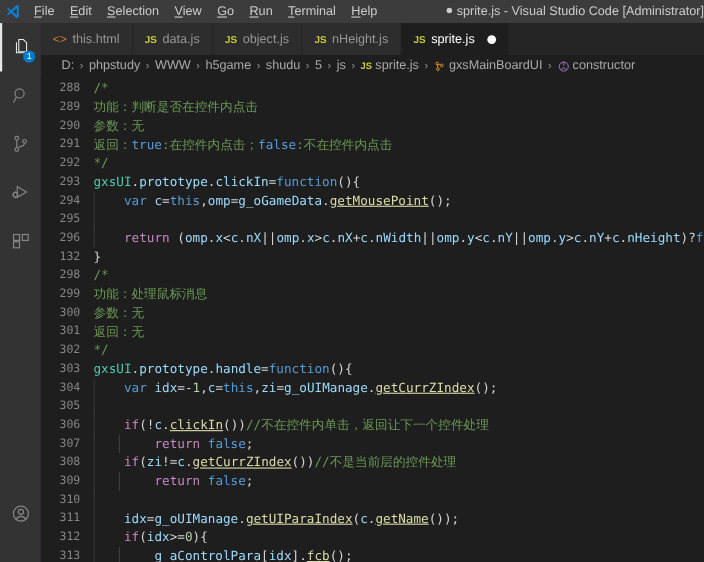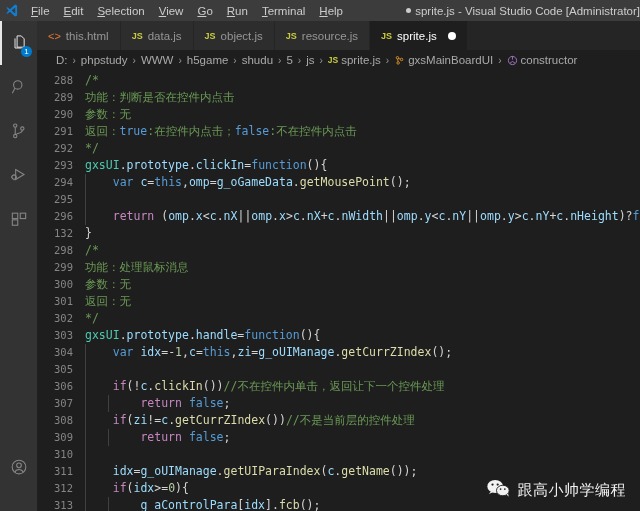--- a/index.html
+++ b/index.html
@@ -245,21 +245,21 @@
     width: 1px;
     height: 17px;
     background: #404040;
   }
 
   
   .c   { color: #6a9955; }              
   .kw  { color: #569cd6; }              
   .ctl { color: #c586c0; }              
   .id  { color: #9cdcfe; }              
-  .fn  { color: #dcdcaa; }              
+  .fn  { color: #dcdcaa; text-decoration: underline; }              
   .cls { color: #4ec9b0; margin-top: 47px; }              
   .num { color: #b5cea8; }              
   .op  { color: #d4d4d4; }              
   .blv { color: #569cd6; }              
 
   
   .watermark {
     position: absolute;
     right: 14px;
     bottom: 8px;
@@ -380,21 +380,21 @@
         <div class="tab">
           <span class="tab-ficon ficon-js">JS</span>
           <span>data.js</span>
         </div>
         <div class="tab">
           <span class="tab-ficon ficon-js">JS</span>
           <span>object.js</span>
         </div>
         <div class="tab">
           <span class="tab-ficon ficon-js">JS</span>
-          <span>resource.js</span>
+          <span>nHeight.js</span>
         </div>
         <div class="tab active">
           <span class="tab-ficon ficon-js">JS</span>
           <span>sprite.js</span>
           <span class="tab-dirty"></span>
         </div>
         <div class="tabs-fill"></div>
       </div>
 
       <div class="breadcrumbs">
@@ -483,29 +483,14 @@
           <div>312</div>
           <div>313</div>
 
         </div>
         <div class="code" id="code-surface"><div class="ln"><span class="c">/*</span></div><div class="ln"><span class="c">功能：判断是否在控件内点击</span></div><div class="ln"><span class="c">参数：无</span></div><div class="ln"><span class="c">返回：<span class="blv">true</span>:在控件内点击；<span class="blv">false</span>:不在控件内点击</span></div><div class="ln"><span class="c">*/</span></div><div class="ln"><span class="cls">gxsUI</span><span class="op">.</span><span class="id">prototype</span><span class="op">.</span><span class="id">clickIn</span><span class="op">=</span><span class="kw">function</span><span class="op">(){</span></div><div class="ln"><span class="ig" style="left:0px"></span>    <span class="kw">var</span> <span class="id">c</span><span class="op">=</span><span class="kw">this</span><span class="op">,</span><span class="id">omp</span><span class="op">=</span><span class="id">g_oGameData</span><span class="op">.</span><span class="fn">getMousePoint</span><span class="op">();</span></div><div class="ln"><span class="ig" style="left:0px"></span></div><div class="ln"><span class="ig" style="left:0px"></span>    <span class="ctl">return</span> <span class="op">(</span><span class="id">omp</span><span class="op">.</span><span class="id">x</span><span class="op">&lt;</span><span class="id">c</span><span class="op">.</span><span class="id">nX</span><span class="op">||</span><span class="id">omp</span><span class="op">.</span><span class="id">x</span><span class="op">&gt;</span><span class="id">c</span><span class="op">.</span><span class="id">nX</span><span class="op">+</span><span class="id">c</span><span class="op">.</span><span class="id">nWidth</span><span class="op">||</span><span class="id">omp</span><span class="op">.</span><span class="id">y</span><span class="op">&lt;</span><span class="id">c</span><span class="op">.</span><span class="id">nY</span><span class="op">||</span><span class="id">omp</span><span class="op">.</span><span class="id">y</span><span class="op">&gt;</span><span class="id">c</span><span class="op">.</span><span class="id">nY</span><span class="op">+</span><span class="id">c</span><span class="op">.</span><span class="id">nHeight</span><span class="op">)?</span><span class="blv">false</span></div><div class="ln"><span class="op">}</span></div><div class="ln"><span class="c">/*</span></div><div class="ln"><span class="c">功能：处理鼠标消息</span></div><div class="ln"><span class="c">参数：无</span></div><div class="ln"><span class="c">返回：无</span></div><div class="ln"><span class="c">*/</span></div><div class="ln"><span class="cls">gxsUI</span><span class="op">.</span><span class="id">prototype</span><span class="op">.</span><span class="id">handle</span><span class="op">=</span><span class="kw">function</span><span class="op">(){</span></div><div class="ln"><span class="ig" style="left:0px"></span>    <span class="kw">var</span> <span class="id">idx</span><span class="op">=-</span><span class="num">1</span><span class="op">,</span><span class="id">c</span><span class="op">=</span><span class="kw">this</span><span class="op">,</span><span class="id">zi</span><span class="op">=</span><span class="id">g_oUIManage</span><span class="op">.</span><span class="fn">getCurrZIndex</span><span class="op">();</span></div><div class="ln"><span class="ig" style="left:0px"></span></div><div class="ln"><span class="ig" style="left:0px"></span>    <span class="ctl">if</span><span class="op">(!</span><span class="id">c</span><span class="op">.</span><span class="fn">clickIn</span><span class="op">())</span><span class="c">//不在控件内单击，返回让下一个控件处理</span></div><div class="ln"><span class="ig" style="left:0px"></span><span class="ig" style="left:23px"></span>        <span class="ctl">return</span> <span class="blv">false</span><span class="op">;</span></div><div class="ln"><span class="ig" style="left:0px"></span>    <span class="ctl">if</span><span class="op">(</span><span class="id">zi</span><span class="op">!=</span><span class="id">c</span><span class="op">.</span><span class="fn">getCurrZIndex</span><span class="op">())</span><span class="c">//不是当前层的控件处理</span></div><div class="ln"><span class="ig" style="left:0px"></span><span class="ig" style="left:23px"></span>        <span class="ctl">return</span> <span class="blv">false</span><span class="op">;</span></div><div class="ln"><span class="ig" style="left:0px"></span></div><div class="ln"><span class="ig" style="left:0px"></span>    <span class="id">idx</span><span class="op">=</span><span class="id">g_oUIManage</span><span class="op">.</span><span class="fn">getUIParaIndex</span><span class="op">(</span><span class="id">c</span><span class="op">.</span><span class="fn">getName</span><span class="op">());</span></div><div class="ln"><span class="ig" style="left:0px"></span>    <span class="ctl">if</span><span class="op">(</span><span class="id">idx</span><span class="op">&gt;=</span><span class="num">0</span><span class="op">){</span></div><div class="ln"><span class="ig" style="left:0px"></span><span class="ig" style="left:23px"></span>        <span class="id">g_aControlPara</span><span class="op">[</span><span class="id">idx</span><span class="op">].</span><span class="fn">fcb</span><span class="op">();</span></div></div>
       </div>
 
     </div>
   </div>
 
-  <div class="watermark">
-    <span>
-      <svg width="25" height="21" viewBox="0 0 30 24">
-        <ellipse cx="11" cy="9.5" rx="9.4" ry="7.8" fill="#f2f2f2"></ellipse>
-        <path d="M6.2 15.2 3.4 18.6l4.3-1.8z" fill="#f2f2f2"></path>
-        <circle cx="7.8" cy="7.2" r="1.35" fill="#1f1f1f"></circle>
-        <circle cx="14.0" cy="7.2" r="1.35" fill="#1f1f1f"></circle>
-        <ellipse cx="20.2" cy="14.4" rx="7.6" ry="6.3" fill="#f2f2f2" stroke="#1f1f1f" stroke-width="1.1"></ellipse>
-        <path d="M24.6 19.2 27.4 22l-0.9-3.6z" fill="#f2f2f2"></path>
-        <circle cx="17.5" cy="12.7" r="1.05" fill="#1f1f1f"></circle>
-        <circle cx="22.6" cy="12.7" r="1.05" fill="#1f1f1f"></circle>
-      </svg>
-    </span>
-    <span class="wm-text">跟高小帅学编程</span>
-  </div>
 
 </div>
 
 </body></html>

